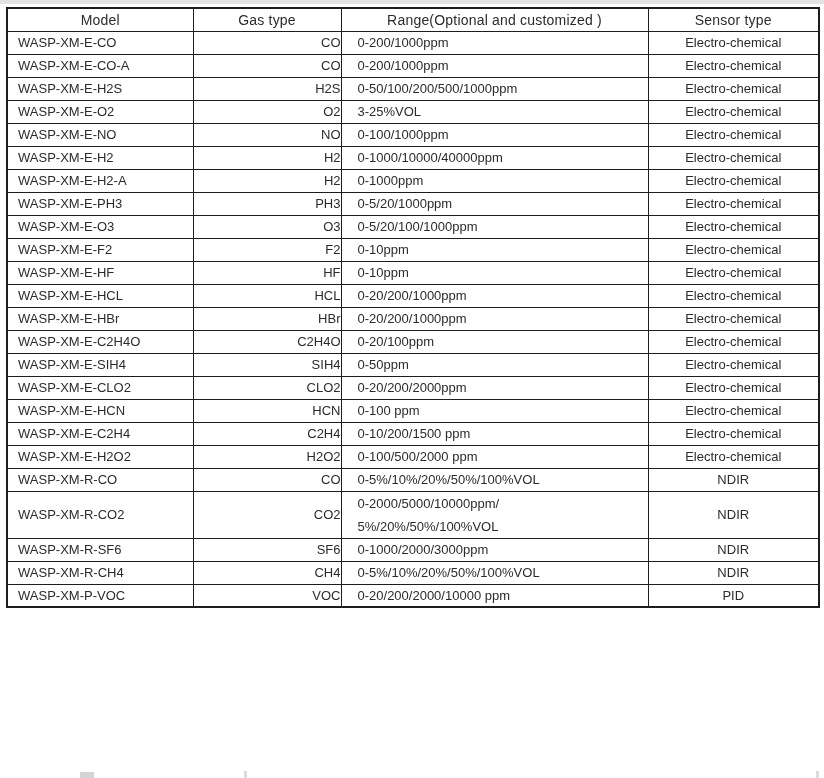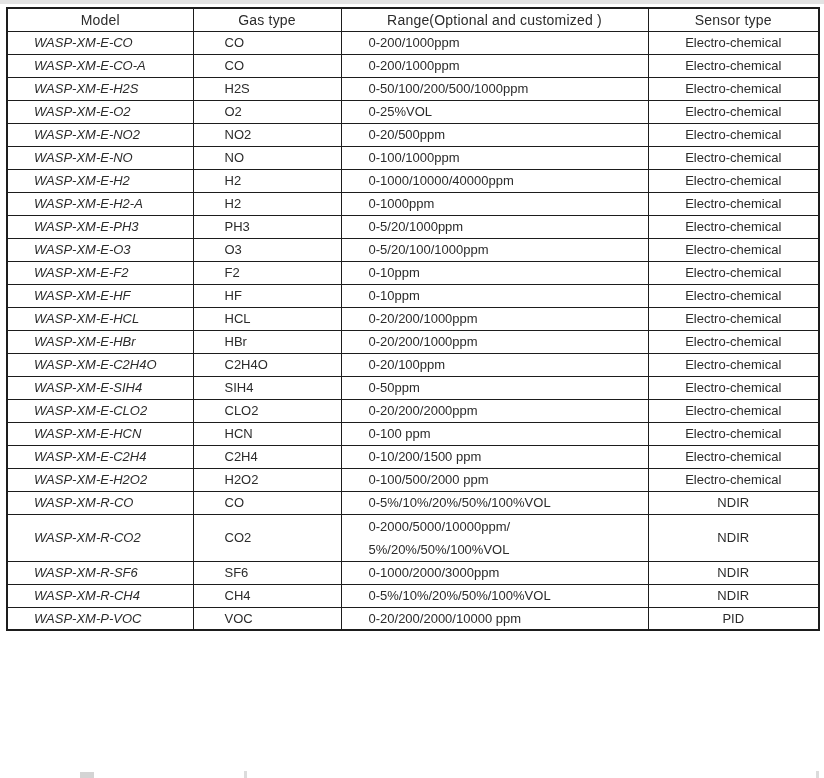--- a/index.html
+++ b/index.html
@@ -34,23 +34,23 @@
     overflow: hidden;
     white-space: nowrap;
     vertical-align: middle;
     font-weight: normal;
   }
   th {
     font-size: 14px;
     text-align: center;
     letter-spacing: 0.2px;
   }
-  .td-model  { text-align: left; padding-left: 26px; font-style: italic; }
-  .td-gas    { text-align: left; padding-left: 31px; }
-  .td-range  { text-align: left; padding-left: 27px; }
+  .td-model  { text-align: left; padding-left: 10px; }
+  .td-gas    { text-align: right; padding-left: 31px; }
+  .td-range  { text-align: left; padding-left: 16px; }
   .td-sensor { text-align: center; }
   tr.tall td { height: 47px; }
   tr.tall .td-range div { line-height: 23px; }
   .handle {
     position: absolute;
     background: #d4d4d4;
   }
   .handle-square { left: 80px; top: 772px; width: 14px; height: 6px; }
   .handle-tick-mid { left: 244px; top: 771px; width: 3px; height: 7px; background: #dcdcdc; }
   .handle-tick-right { left: 816px; top: 771px; width: 3px; height: 7px; background: #dcdcdc; }
@@ -99,29 +99,21 @@
           <td class="td-gas">H2S</td>
           <td class="td-range">
             <div>0-50/100/200/500/1000ppm</div>
           </td>
           <td class="td-sensor">Electro-chemical</td>
         </tr>
         <tr>
           <td class="td-model">WASP-XM-E-O2</td>
           <td class="td-gas">O2</td>
           <td class="td-range">
-            <div>0-25%VOL</div>
-          </td>
-          <td class="td-sensor">Electro-chemical</td>
-        </tr>
-        <tr>
-          <td class="td-model">WASP-XM-E-NO2</td>
-          <td class="td-gas">NO2</td>
-          <td class="td-range">
-            <div>0-20/500ppm</div>
+            <div>3-25%VOL</div>
           </td>
           <td class="td-sensor">Electro-chemical</td>
         </tr>
         <tr>
           <td class="td-model">WASP-XM-E-NO</td>
           <td class="td-gas">NO</td>
           <td class="td-range">
             <div>0-100/1000ppm</div>
           </td>
           <td class="td-sensor">Electro-chemical</td>

